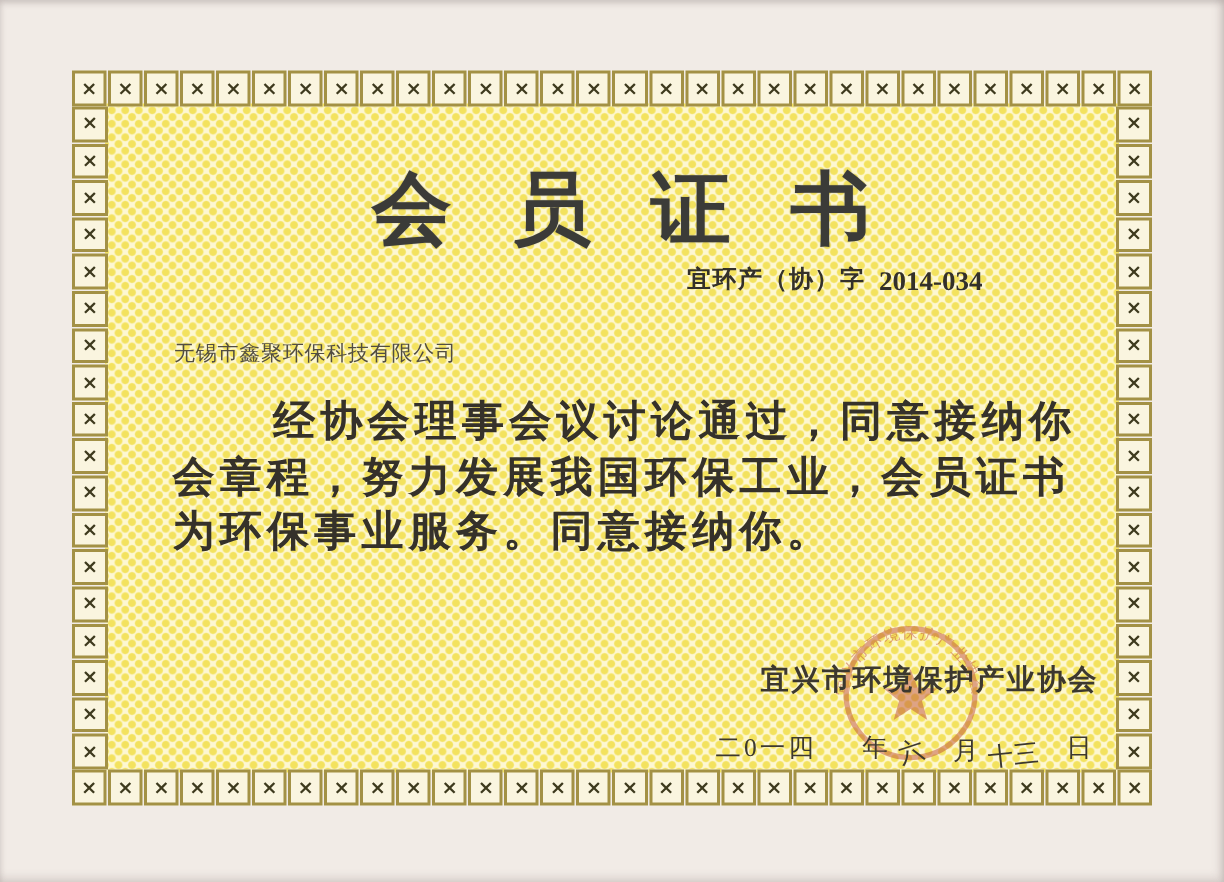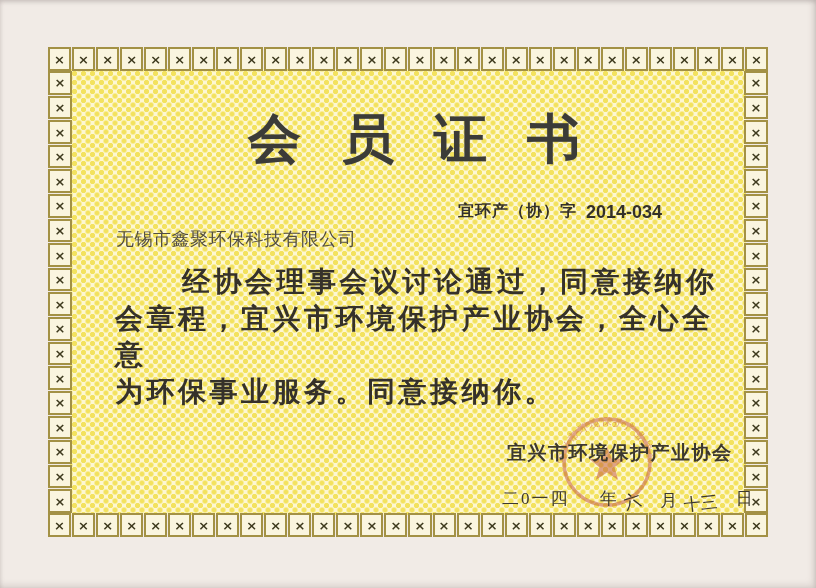--- a/index.html
+++ b/index.html
@@ -38,45 +38,45 @@
 
   .title {
     position:absolute; left:0; right:0; top:104px; text-align:center;
     font-family:"Liberation Sans", sans-serif; font-weight:bold;
     font-size:53px; color:#3b3b38; letter-spacing:40px; padding-left:52px;
     text-shadow:0 0 1px rgba(59,59,56,.4);
   }
 
   .certno {
     position:absolute; left:458px; top:175px;
-    display:flex; align-items:baseline; color:#33302a;margin-top:25px;
+    display:flex; align-items:baseline; color:#33302a;
   }
   .certno .prefix { font-size:16px; font-weight:bold; letter-spacing:1px; }
-  .certno .number { font-size:18px; font-weight:bold; margin-left:9px; transform:translateY(2px); font-family:Liberation Sans, sans-serif; }
-
-  .member { position:absolute; left:116px; top:227px; font-size:18px; color:#514d42; letter-spacing:.5px; }
+  .certno .number { font-size:18px; font-weight:bold; margin-left:9px; transform:translateY(2px); font-family:Liberation Serif, serif; }
+
+  .member { position:absolute; left:116px; top:227px; font-size:14px; color:#514d42; letter-spacing:.5px; }
 
   .body-text {
     position:absolute; left:115px; top:264px; width:615px;
     font-size:28px; font-weight:bold; color:#35312a;
     letter-spacing:3.5px; line-height:36.5px;
   }
   .body-text .line.first { text-indent:67px; }
 
   .issuer {
     position:absolute; left:507px; top:440px;
     font-size:19px; font-weight:600; color:#3c382f; letter-spacing:1.5px;
   }
 
   .dateline {
     position:absolute; left:477px; top:487px;
     font-size:17px; color:#3c382f; white-space:nowrap;
   }
   .dateline span { display:inline-block; }
-  .d-year  { letter-spacing:2px;margin-left:25px; }
+  .d-year  { letter-spacing:2px; }
   .d-yunit { margin-left:26px; }
   .d-month { margin-left:2px; transform:rotate(-18deg) translateY(3px); }
   .d-munit { margin-left:16px; transform:translateY(2px); }
   .d-day   { margin-left:1px; transform:rotate(-6deg) translateY(5px); letter-spacing:0; }
   .d-dunit { margin-left:15px; }
 
   .seal { position:absolute; left:551px; top:406px; opacity:.5; }
 </style>
 </head>
 <body>
@@ -194,21 +194,21 @@
 
   <div class="certno">
     <span class="prefix">宜环产（协）字</span>
     <span class="number">2014-034</span>
   </div>
 
   <div class="member">无锡市鑫聚环保科技有限公司</div>
 
   <div class="body-text">
     <div class="line first">经协会理事会议讨论通过，同意接纳你</div>
-    <div class="line">会章程，宜兴市环境保护产业协会，全心全意</div>
+    <div class="line">会章程，努力发展我国环保工业，会员证书</div>
     <div class="line">为环保事业服务。同意接纳你。</div>
   </div>
 
   <svg class="seal" width="112" height="112" viewBox="0 0 112 112">
     <defs>
       <path id="sealArc" d="M 16 74 A 42 42 0 1 1 96 74" fill="none"></path>
     </defs>
     <circle cx="56" cy="56" r="43" fill="none" stroke="#c0523b" stroke-width="3.5"></circle>
     <polygon fill="#c0523b" points="56,40 60.7,52.4 73.9,53 63.6,61.2 67.2,74 56,66.6 44.8,74 48.4,61.2 38.1,53 51.3,52.4"></polygon>
     <text font-size="10.5" fill="#c0523b" font-family="Liberation Serif, serif" letter-spacing="1">

